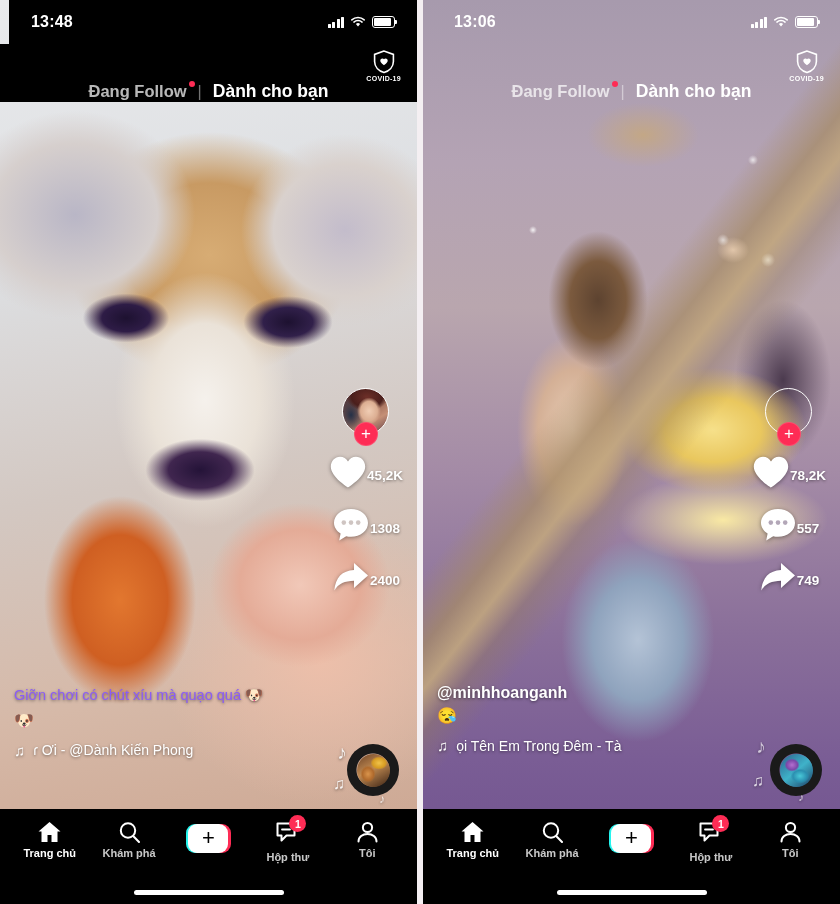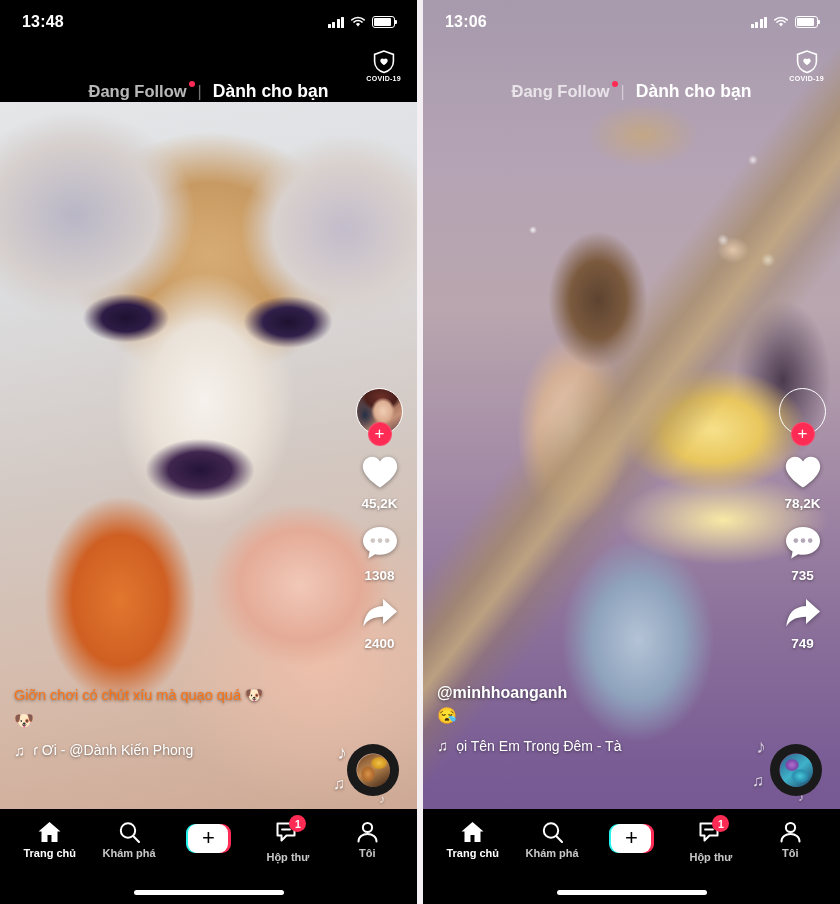--- a/index.html
+++ b/index.html
@@ -42,21 +42,21 @@
       radial-gradient(ellipse 120px 80px at 290px 430px, #f6e08a 0%, #e9c75e 40%, rgba(230,200,110,0) 78%),
       radial-gradient(ellipse 140px 60px at 300px 520px, #f9e9a4 0%, rgba(240,215,130,0) 75%),
       radial-gradient(ellipse 70px 120px at 150px 430px, #e8cdb6 0%, #d4b096 50%, rgba(200,165,140,0) 80%),
       radial-gradient(ellipse 90px 120px at 215px 640px, #b4c3d6 0%, #8fa3bd 50%, rgba(120,140,175,0) 85%),
       radial-gradient(ellipse 60px 100px at 360px 380px, #4b3a4e 0%, rgba(70,55,75,0) 80%),
       linear-gradient(180deg,#a79aad 0%,#b4a3b4 18%,#b9a6ae 34%,#a48ba6 52%,#8a6f9a 70%,#7a5d95 84%,#6d4f8c 100%);
     filter:blur(.4px);
   }
 
   
-  .statusbar{position:absolute;top:0;left:0;right:0;height:44px;display:flex;align-items:center;
+  .statusbar{position:absolute;top:0;left:9px;right:0;height:44px;display:flex;align-items:center;
     justify-content:space-between;padding:4px 22px;box-sizing:border-box;z-index:20;}
   .phone.left .statusbar{background:#000;}
   .clock{color:#fff;font-size:16px;font-weight:700;letter-spacing:.2px;}
   .sysicons{display:flex;align-items:center;gap:6px;}
   .bars{display:flex;align-items:flex-end;gap:1.5px;height:11px;}
   .bars i{display:block;width:3px;background:#fff;border-radius:.5px;}
   .bars i:nth-child(1){height:4px;} .bars i:nth-child(2){height:6px;}
   .bars i:nth-child(3){height:8.5px;} .bars i:nth-child(4){height:11px;}
   .battery{width:23px;height:11.5px;border:1.4px solid #fff;border-radius:3px;position:relative;padding:1.2px;box-sizing:border-box;}
   .battery::after{content:"";position:absolute;right:-3.2px;top:3.2px;width:1.8px;height:4px;background:#fff;border-radius:0 1px 1px 0;}
@@ -86,32 +86,32 @@
       linear-gradient(150deg,#3a2a36 0%,#8d5a4a 40%,#c59077 70%,#5b3a44 100%);}
   .av-b{background:
       radial-gradient(ellipse 13px 15px at 23px 26px,#f6dcc7 0%,#ecc4a8 65%,rgba(235,195,165,0) 88%),
       radial-gradient(ellipse 21px 14px at 22px 9px,#4b3a30 0%,#2e231d 75%,rgba(45,35,28,0) 95%),
       linear-gradient(160deg,#b9b4ae 0%,#8d8580 35%,#5d4e45 65%,#3a3franco 100%),
       linear-gradient(160deg,#c0bbb5,#4b3f38);}
   .plusbadge{position:absolute;left:50%;transform:translateX(-50%);bottom:-11px;width:22px;height:22px;
     border-radius:50%;background:#fe2c55;border:1.5px solid rgba(255,255,255,.15);color:#fff;
     display:flex;align-items:center;justify-content:center;font-size:17px;font-weight:400;line-height:1;}
   .plusbadge span{margin-top:-2px;}
-  .railitem{display:flex;flex-direction:column;align-items:center;margin-bottom:14px;}
+  .railitem{display:flex;align-items:center;margin-bottom:14px;}
   .railitem .glyph{filter:drop-shadow(0 1px 2px rgba(0,0,0,.4));}
   .railcount{color:#fff;font-size:13.5px;font-weight:600;margin-top:3px;text-shadow:0 1px 3px rgba(0,0,0,.45);}
 
   
   .caption{position:absolute;left:14px;z-index:15;width:300px;}
   .uname{color:#fff;font-size:16px;font-weight:700;display:flex;align-items:center;gap:5px;
     text-shadow:0 1px 3px rgba(0,0,0,.5);}
   .verified{width:15px;height:15px;border-radius:50%;background:#20d5ec;display:inline-flex;
     align-items:center;justify-content:center;flex:0 0 auto;}
   .verified svg{display:block;}
-  .desc{color:#f97316;font-size:14.5px;font-weight:500;margin-top:9px;line-height:1.5;
+  .desc{color:#8b5cf6;font-size:14.5px;font-weight:500;margin-top:9px;line-height:1.5;
     text-shadow:0 1px 3px rgba(0,0,0,.5);}
   .emoji-line{margin-top:4px;font-size:16px;line-height:1.2;}
   .music{color:#fff;font-size:14px;font-weight:500;margin-top:12px;display:flex;align-items:center;gap:8px;
     text-shadow:0 1px 3px rgba(0,0,0,.5);}
   .music .note{font-size:15px;}
 
   
   .disc{position:absolute;right:18px;z-index:15;width:52px;height:52px;border-radius:50%;
     background:radial-gradient(circle at 50% 50%, rgba(0,0,0,0) 0 16px, #1a1a1a 17px 100%);
     display:flex;align-items:center;justify-content:center;}
@@ -347,21 +347,21 @@
       </div>
       <div class="railitem">
         <span class="glyph">
           <svg width="38" height="36" viewBox="0 0 38 36">
             <path d="M19 2C9.6 2 2 8.2 2 15.8c0 4.4 2.6 8.3 6.6 10.8l-1.4 6.9 7-4.3c1.5.4 3.1.6 4.8.6 9.4 0 17-6.2 17-13.9S28.4 2 19 2z" fill="#fff"></path>
             <circle cx="11.8" cy="15.6" r="2.3" fill="#b3a7b8"></circle>
               <circle cx="19" cy="15.6" r="2.3" fill="#b3a7b8"></circle>
               <circle cx="26.2" cy="15.6" r="2.3" fill="#b3a7b8"></circle>
           </svg>
         </span>
-        <span class="railcount">735</span>
+        <span class="railcount">557</span>
       </div>
       <div class="railitem">
         <span class="glyph">
           <svg width="38" height="32" viewBox="0 0 38 32">
             <path d="M22 2v7C10 9.6 3.5 16.5 2.3 29.5c4-7 10.8-9.6 19.7-9.8V27l14-12.5z" fill="#fff"></path>
           </svg>
         </span>
         <span class="railcount">749</span>
       </div>
     </div>

